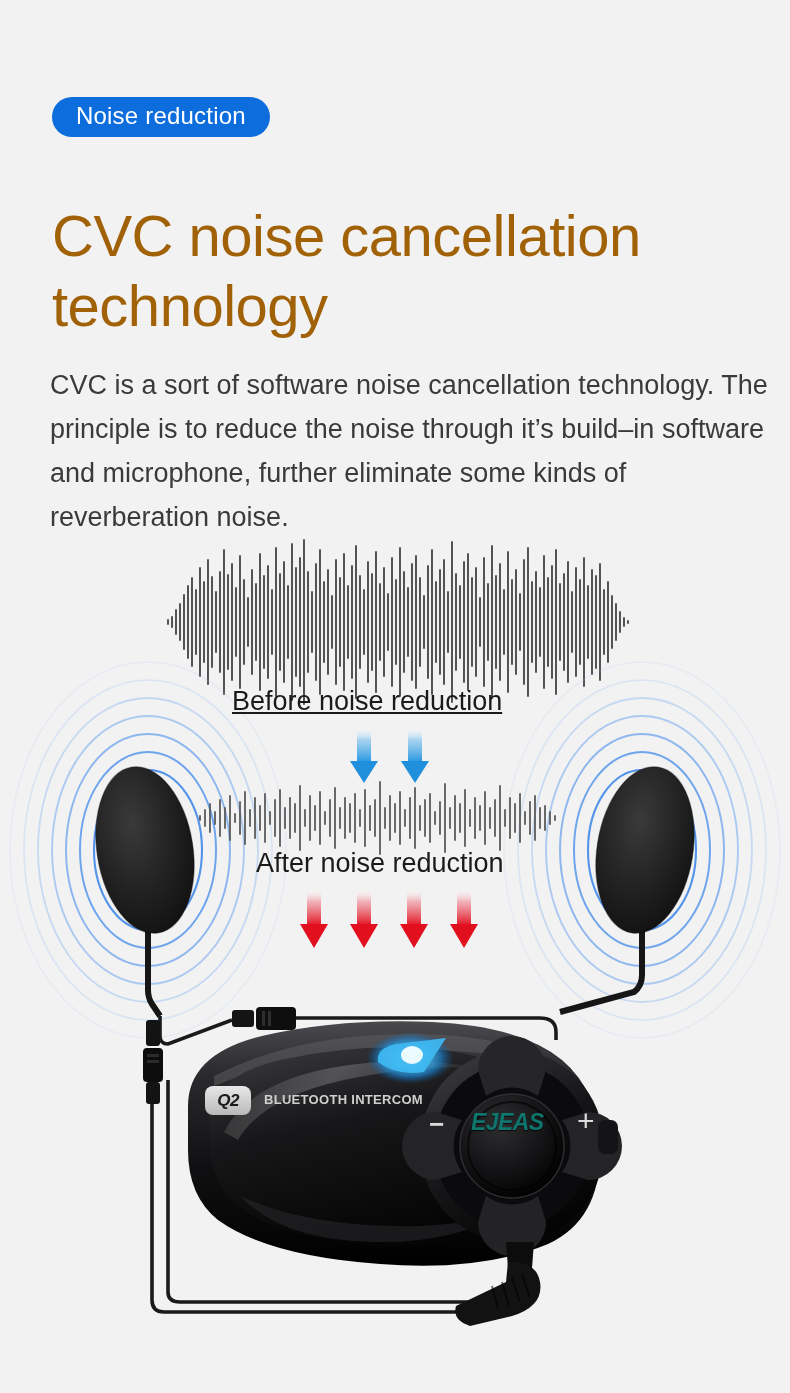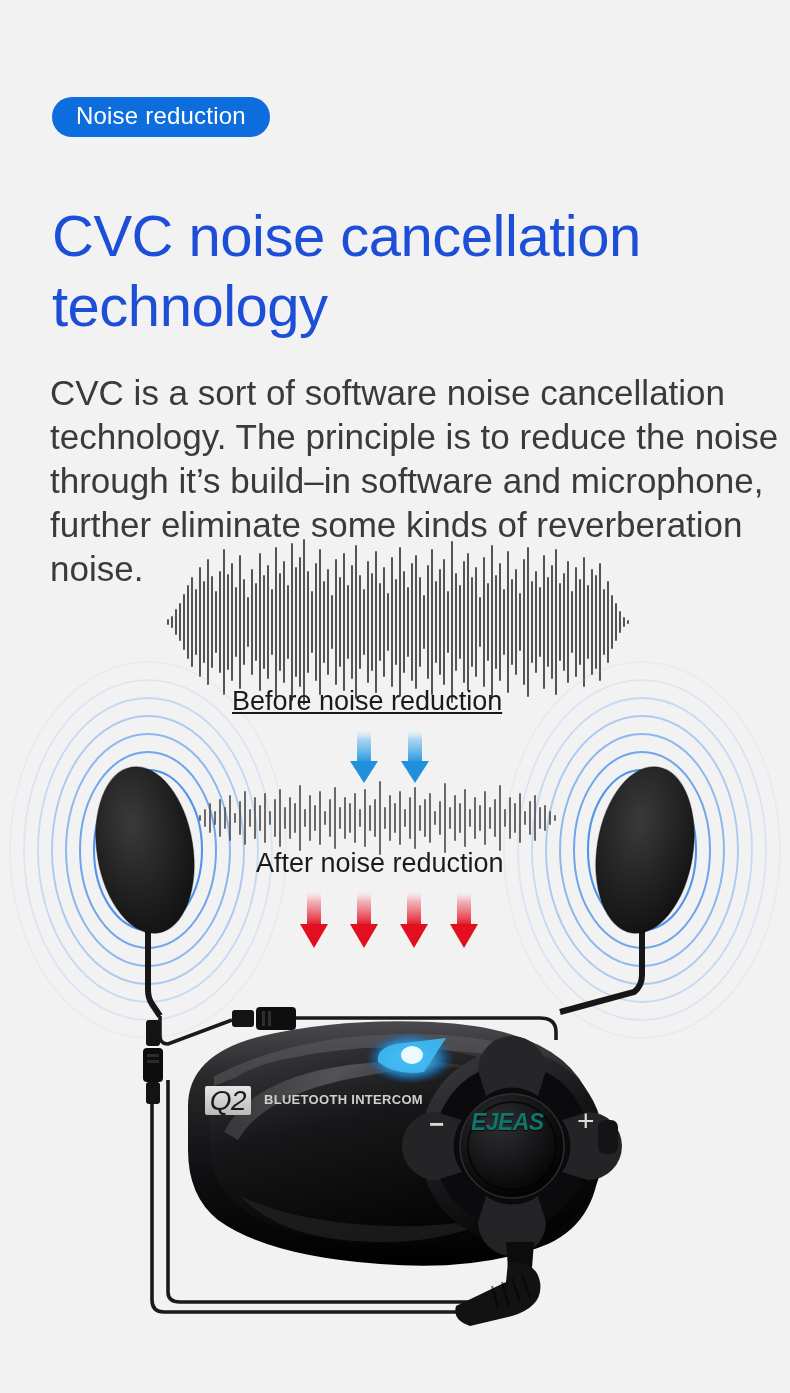--- a/index.html
+++ b/index.html
@@ -16,46 +16,46 @@
     position:absolute;left:52px;top:97px;
     background:#0d6ddd;color:#ffffff;
     font-size:24px;letter-spacing:.2px;
     padding:7px 24px 9px 24px;border-radius:20px;
     white-space:nowrap;line-height:1;
   }
 
   
   .heading{
     position:absolute;left:52px;top:162px;width:700px;
-    font-size:58px;line-height:70px;color:#1d4ed8;
+    font-size:58px;line-height:70px;color:#a16207;
     font-weight:400;letter-spacing:-.5px;
   }
 
   
   .para{
     position:absolute;left:50px;top:336px;width:730px;
-    font-size:35px;line-height:44px;color:#3a3a3a;font-weight:400;
+    font-size:27px;line-height:44px;color:#3a3a3a;font-weight:400;
   }
 
   
   .illo{position:absolute;left:0;top:520px;width:790px;height:873px;}
   .illo svg{display:block;}
 
   .lbl{
     position:absolute;color:#1a1a1a;font-size:27px;white-space:nowrap;
   }
   .lbl-before{left:232px;top:686px;text-decoration:underline;}
   .lbl-after{left:250px;top:848px;margin-left:6px;}
 
   
   .q2badge{
     position:absolute;left:205px;top:1086px;
-    width:46px;height:29px;border-radius:2px;
+    width:46px;height:29px;border-radius:8px;
     background:linear-gradient(180deg,#e8e8e8,#b9b9b9);
-    color:#1a1a1a;font-size:28px;font-weight:400;font-style:italic;
+    color:#1a1a1a;font-size:17px;font-weight:700;font-style:italic;
     display:flex;align-items:center;justify-content:center;
     letter-spacing:-.5px;
   }
   .bt-text{
     position:absolute;left:264px;top:1092px;
     color:#cfcfcf;font-size:13px;letter-spacing:.3px;font-weight:600;
     white-space:nowrap;
   }
   .ejeas{
     position:absolute;left:471px;top:1109px;

